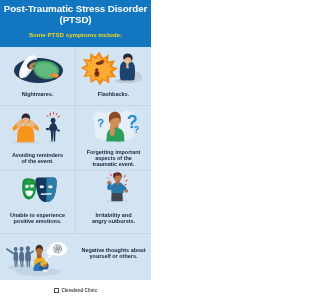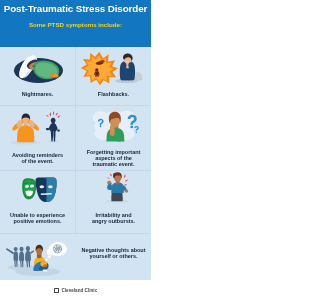--- a/index.html
+++ b/index.html
@@ -21,20 +21,21 @@
 svg{display:block;overflow:visible;}
 </style>
 </head>
 <body>
 
 <div class="page">
 
   <div class="header">
     <div class="title">
       <div>Post-Traumatic Stress Disorder</div>
+      <div>(PTSD)</div>
     </div>
     <div class="sub">Some PTSD symptoms include:</div>
   </div>
 
   <div class="grid">
     <div class="sep-v" style="left:75px;top:0;height:186px"></div>
     <div class="sep-h" style="left:0;top:58px;width:151px"></div>
     <div class="sep-h" style="left:0;top:123px;width:151px"></div>
     <div class="sep-h" style="left:0;top:186px;width:151px"></div>
 

